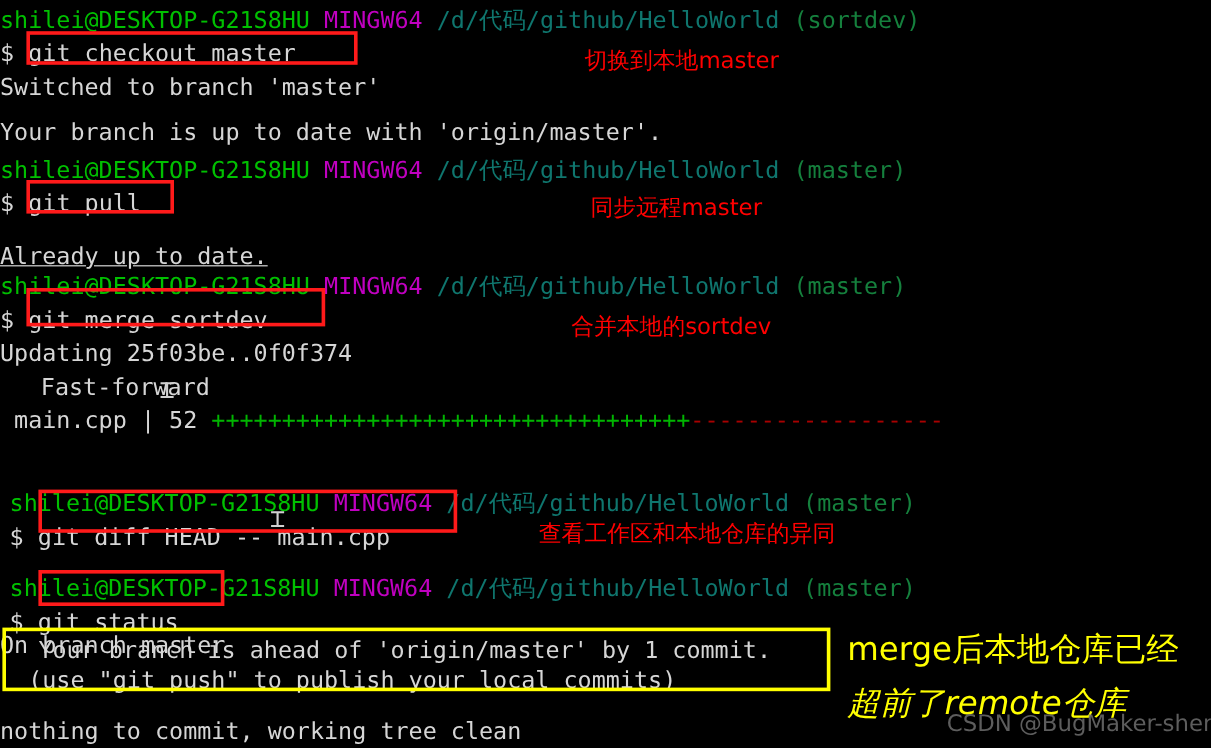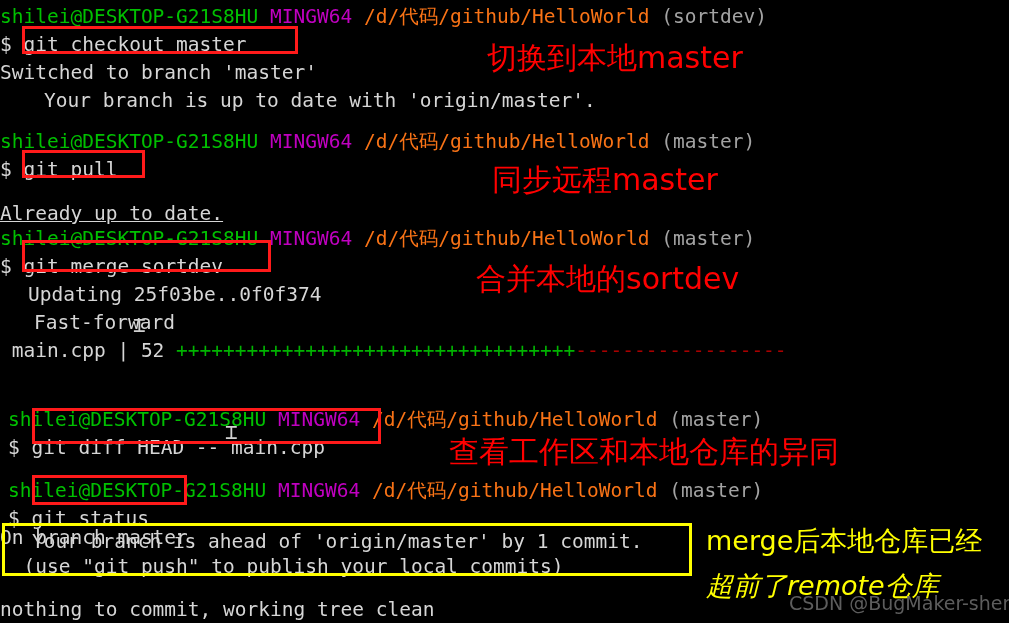--- a/index.html
+++ b/index.html
@@ -15,35 +15,35 @@
     position:absolute;left:0;top:0;width:1009px;height:623px;
     font-size:19.5px;
     line-height:28px;
     letter-spacing:0px;
     white-space:pre;
   }
   .line{position:absolute;left:0;white-space:pre;}
   .ind{padding-left:8px;}
   .user{color:#00c000;}
   .mingw{color:#c000c0;}
-  .path{color:#f97316;}
-  .branch{color:#a3a3a3;}
+  .path{color:#0f766e;}
+  .branch{color:#15803d;}
   .out{color:#d6d6d6;}
   .dollar{color:#d6d6d6;}
   .plus{color:#00b400;}
   .minus{color:#a80000;}
 
   
   .box{position:absolute;box-sizing:border-box;pointer-events:none;}
   .box.red{border:3px solid #ff1a1a;}
   .box.yellow{border:3px solid #ffff00;}
 
   
   .anno{position:absolute;white-space:pre;font-family:"DejaVu Sans","Liberation Sans",sans-serif;}
-  .anno.red{color:#ff0000;font-size:30px;}
+  .anno.red{color:#ff0000;font-size:19px;}
   .anno.yellow{color:#ffff00;font-size:27px;}
 
   
   .ibeam{position:absolute;color:#d0d0d0;font-family:"DejaVu Sans Mono",monospace;font-size:21px;}
 
   .watermark{
     position:absolute;
     color:#6e6e6e;
     font-family:"DejaVu Sans","Liberation Sans",sans-serif;
     font-size:19px;
@@ -55,35 +55,35 @@
 <body>
 
 <div id="term">
 
   
   <div class="line" style="top:3px;"><span class="user">shilei@DESKTOP-G21S8HU</span><span class="out"> </span><span class="mingw">MINGW64</span><span class="out"> </span><span class="path">/d/代码/github/HelloWorld</span><span class="out"> </span><span class="branch">(sortdev)</span></div>
 
   <div class="line out" style="top:59px;">Switched to branch 'master'</div>
 
   <div class="line" style="top:31px;"><span class="dollar">$</span><span class="out"> </span><span class="out">git checkout master</span></div>
-  <div class="line out" style="top:87px;margin-left:44px;">Your branch is up to date with 'origin/master'.</div>
+  <div class="line out" style="top:97px;">Your branch is up to date with 'origin/master'.</div>
 
   
   <div class="line" style="top:128px;"><span class="user">shilei@DESKTOP-G21S8HU</span><span class="out"> </span><span class="mingw">MINGW64</span><span class="out"> </span><span class="path">/d/代码/github/HelloWorld</span><span class="out"> </span><span class="branch">(master)</span></div>
 
   <div class="line" style="top:156px;"><span class="dollar">$</span><span class="out"> </span><span class="out">git pull</span></div>
 
   <div class="line out" style="top:200px;text-decoration:underline;">Already up to date.</div>
 
   
   <div class="line" style="top:225px;"><span class="user">shilei@DESKTOP-G21S8HU</span><span class="out"> </span><span class="mingw">MINGW64</span><span class="out"> </span><span class="path">/d/代码/github/HelloWorld</span><span class="out"> </span><span class="branch">(master)</span></div>
 
   <div class="line" style="top:253px;"><span class="dollar">$</span><span class="out"> </span><span class="out">git merge sortdev</span></div>
 
-  <div class="line out" style="top:281px;padding-left:28px;">Updating 25f03be..0f0f374</div>
+  <div class="line out" style="top:281px;">Updating 25f03be..0f0f374</div>
   <div class="line out" style="top:309px;padding-left:34px;">Fast-forward</div>
 
   <div class="line" style="top:337px;"><span class="out"> main.cpp | 52 </span><span class="plus">++++++++++++++++++++++++++++++++++</span><span class="minus">------------------</span></div>
 
 
   
   <div class="line ind" style="top:406px;"><span class="user">shilei@DESKTOP-G21S8HU</span><span class="out"> </span><span class="mingw">MINGW64</span><span class="out"> </span><span class="path">/d/代码/github/HelloWorld</span><span class="out"> </span><span class="branch">(master)</span></div>
 
   <div class="line ind" style="top:434px;"><span class="dollar">$</span><span class="out"> </span><span class="out">git diff HEAD -- main.cpp</span></div>
 

